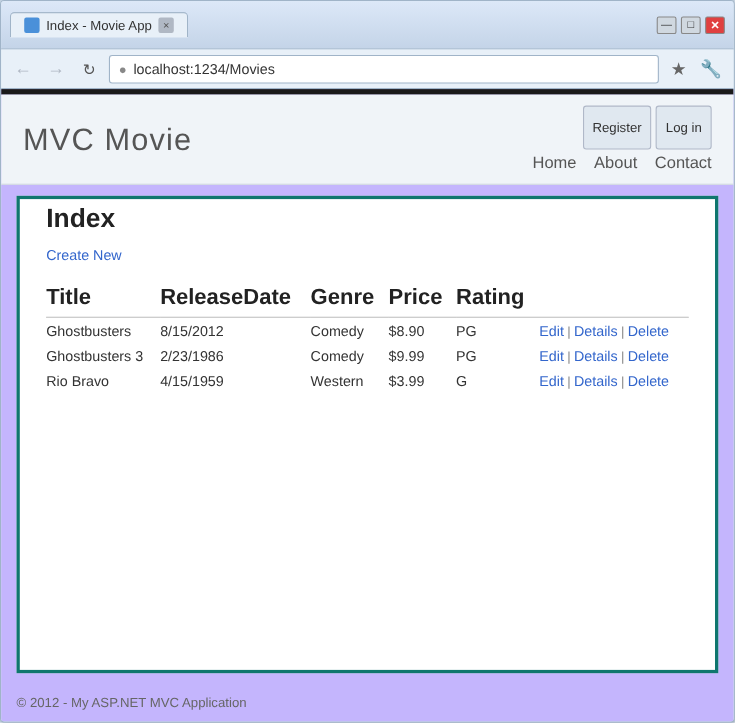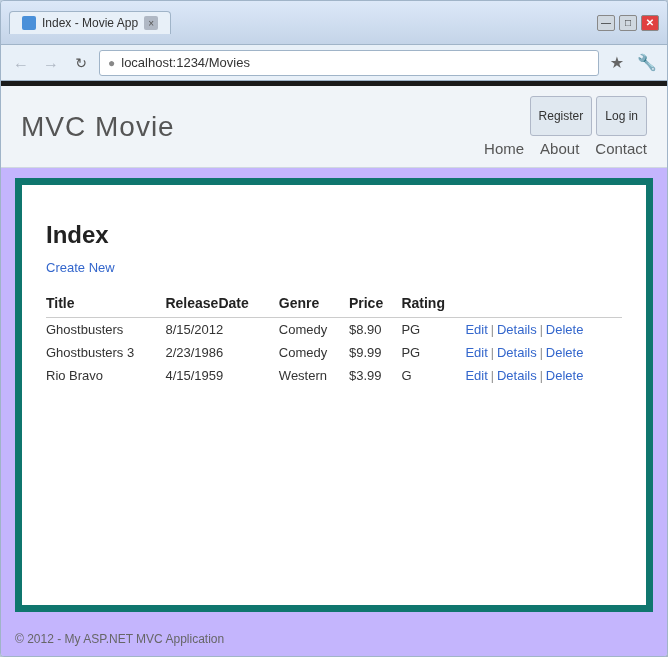--- a/index.html
+++ b/index.html
@@ -222,22 +222,22 @@
       text-decoration: none;
       font-size: 15px;
       cursor: pointer;
     }
 
     
     .main-content {
       flex: 1;
       background: white;
       margin: 10px 14px;
-      padding: 36px 24px;
-      border: 7px solid #0f766e;
+      padding: 4px 24px;
+      border: 3px solid #0f766e;
     }
 
     .page-title {
       font-size: 24px;
       font-weight: bold;
       color: #222;
       margin-bottom: 10px;
     }
 
     .create-link {
@@ -249,21 +249,21 @@
       margin-bottom: 16px;
     }
 
     table {
       width: 100%;
       border-collapse: collapse;
     }
 
     thead th {
       font-weight: bold;
-      font-size: 14px;
+      font-size: 20px;
       color: #222;
       text-align: left;
       padding: 4px 8px 6px 0;
       border-bottom: 1px solid #ccc;
     }
 
     tbody td {
       padding: 4px 8px 4px 0;
       font-size: 13px;
       color: #333;

